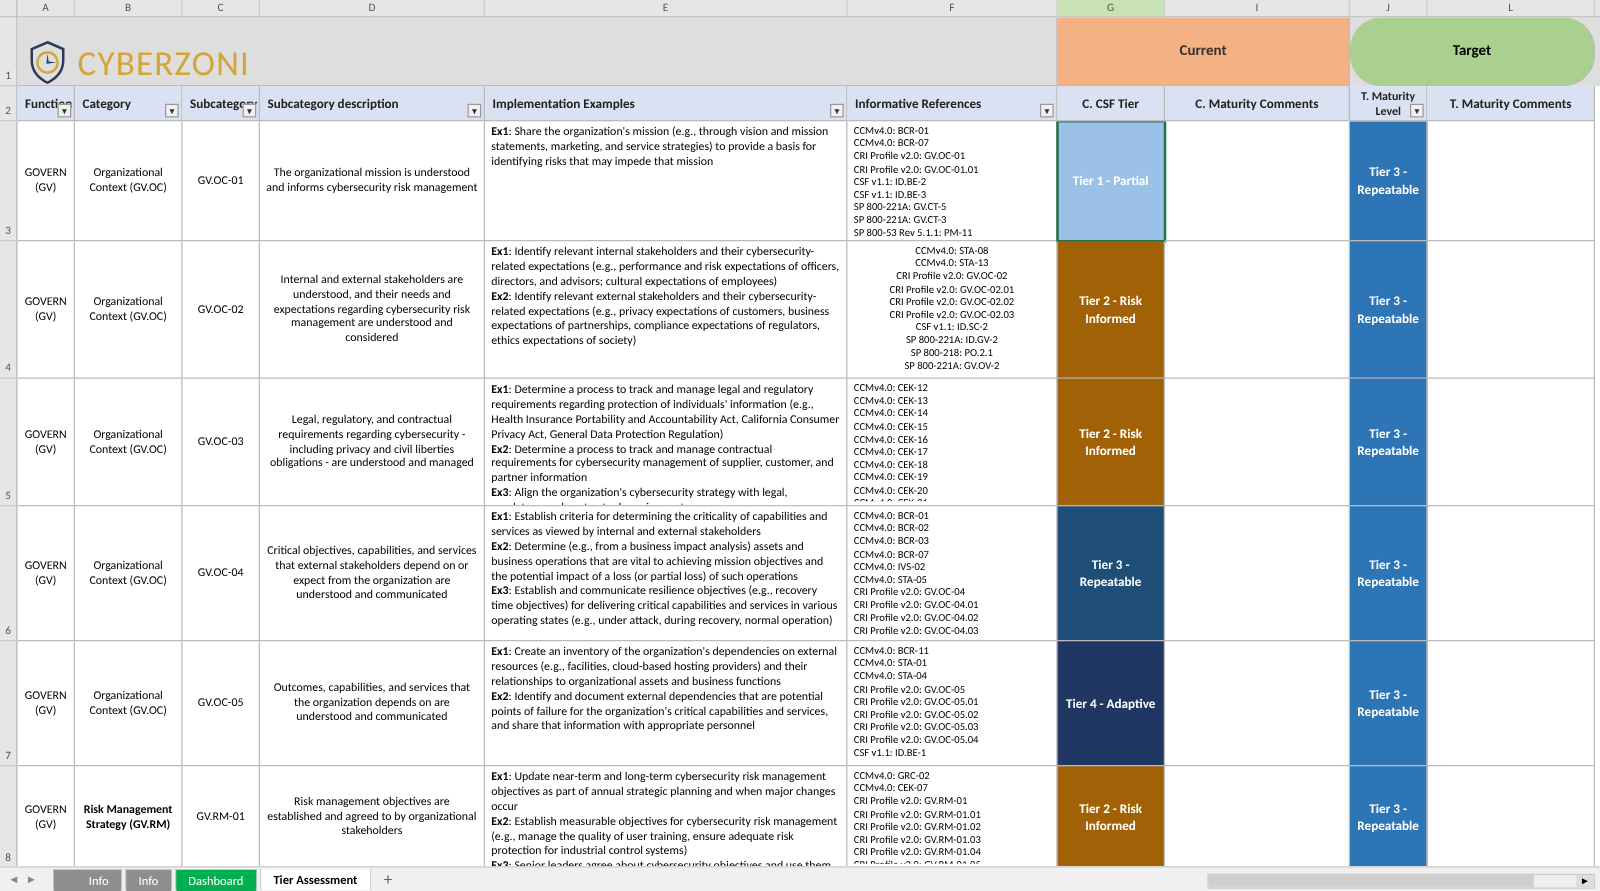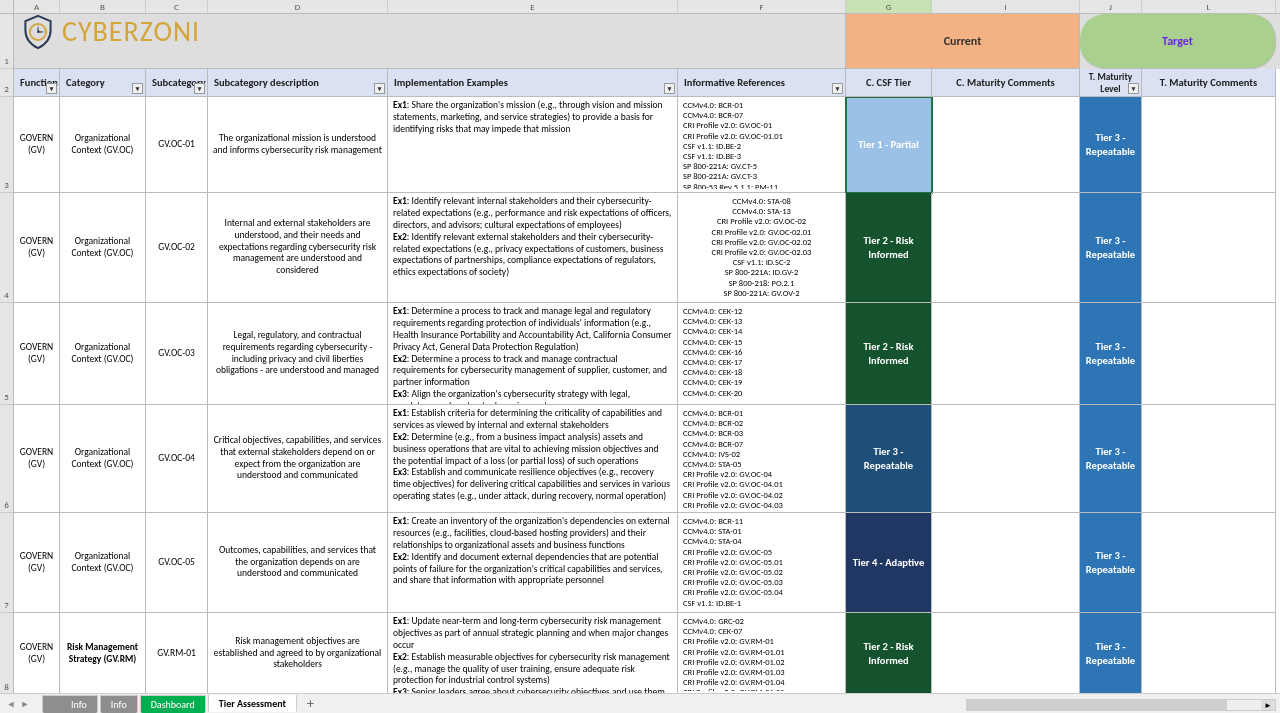--- a/index.html
+++ b/index.html
@@ -60,21 +60,21 @@
 }
 
 .r1 {
   display: flex;
   height: 55px;
   background: #dedede;
 }
 .cell { border-right: 1px solid #bbb; border-bottom: 1px solid #bbb; flex-shrink:0; }
 .logo-cell {
   display: flex;
-  align-items: flex-start;
+  align-items: flex-end;
   padding-left: 6px;
   gap: 6px;
 }
 .logo-icon {
   width: 36px; height: 36px;
   position: relative;
 }
 .logo-text {
   font-size: 28px;
   color: #d4a537;
@@ -82,21 +82,21 @@
   letter-spacing: 1px;
 }
 .current-hdr {
   background: #f4b183;
   display:flex; align-items:center; justify-content:center;
   font-weight: bold; font-size: 12px; color:#333;
 }
 .target-hdr {
   background: #a9d08e;
   display:flex; align-items:center; justify-content:center;
-  font-weight: bold; font-size: 12px; color:#6d28d9;border-radius:25px;
+  font-weight: bold; font-size: 12px; color:#000000;border-radius:25px;
 }
 
 .r2 {
   display: flex;
   height: 28px;
 }
 .hdr {
   background: #d9e1f2;
   font-weight: bold;
   font-size: 10.5px;
@@ -134,21 +134,21 @@
 .center { display:flex; align-items:center; justify-content:center; text-align:center; }
 .impl b { font-weight: bold; }
 .refs { font-size: 8.5px; line-height:1.2; }
 .tier-cell {
   color: #fff;
   font-weight: bold;
   font-size: 10.5px;
   display:flex; align-items:center; justify-content:center; text-align:center;
 }
 .tier1 { background: #9bc2e6; }
-.tier2 { background: #14532d; color:#fff; }
+.tier2 { background: #a16207; color:#fff; }
 .tier3 { background: #1f4e78; }
 .tier4 { background: #203764; }
 .target-tier { background: #2e75b6; }
 
 .wA { width: 46px; }
 .wB { width: 86px; }
 .wC { width: 62px; }
 .wD { width: 180px; }
 .wE { width: 290px; }
 .wF { width: 168px; }

